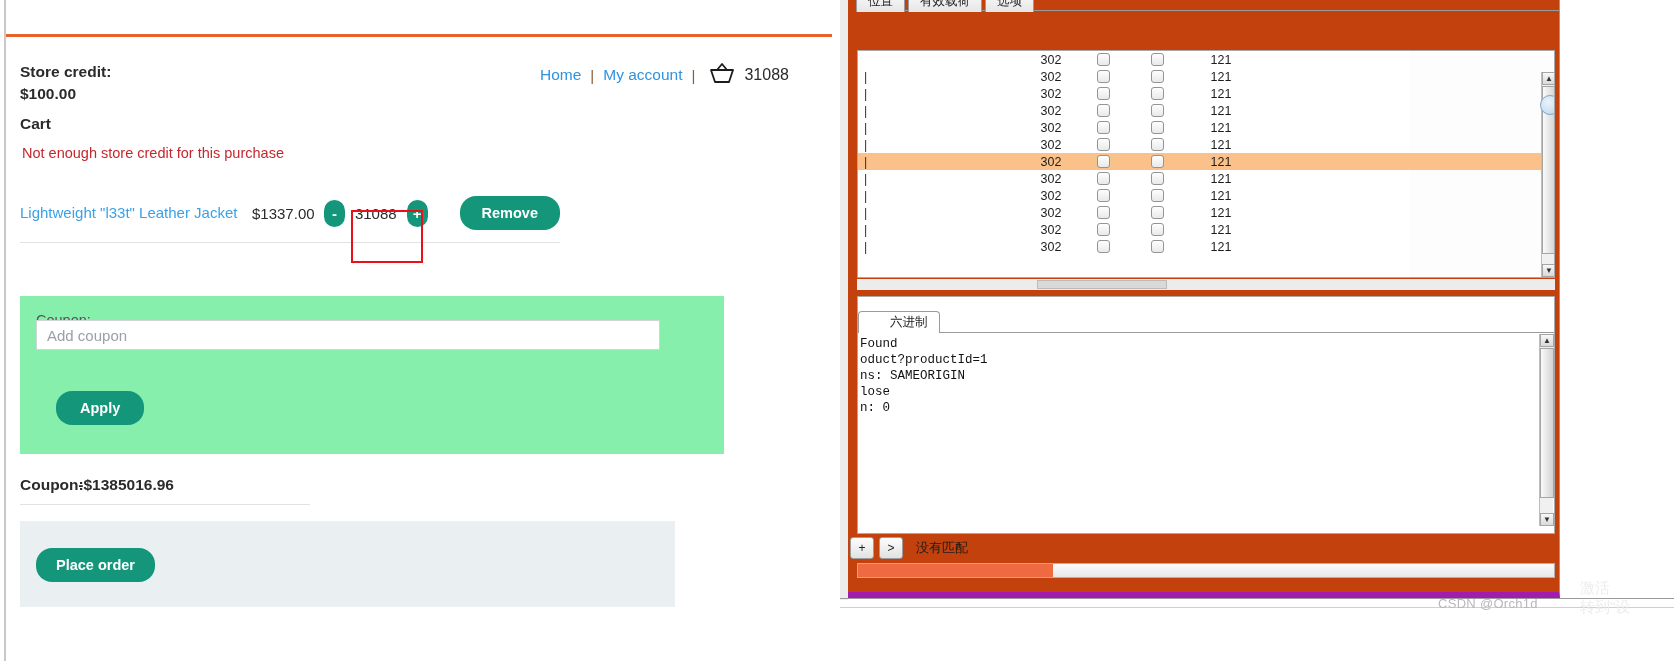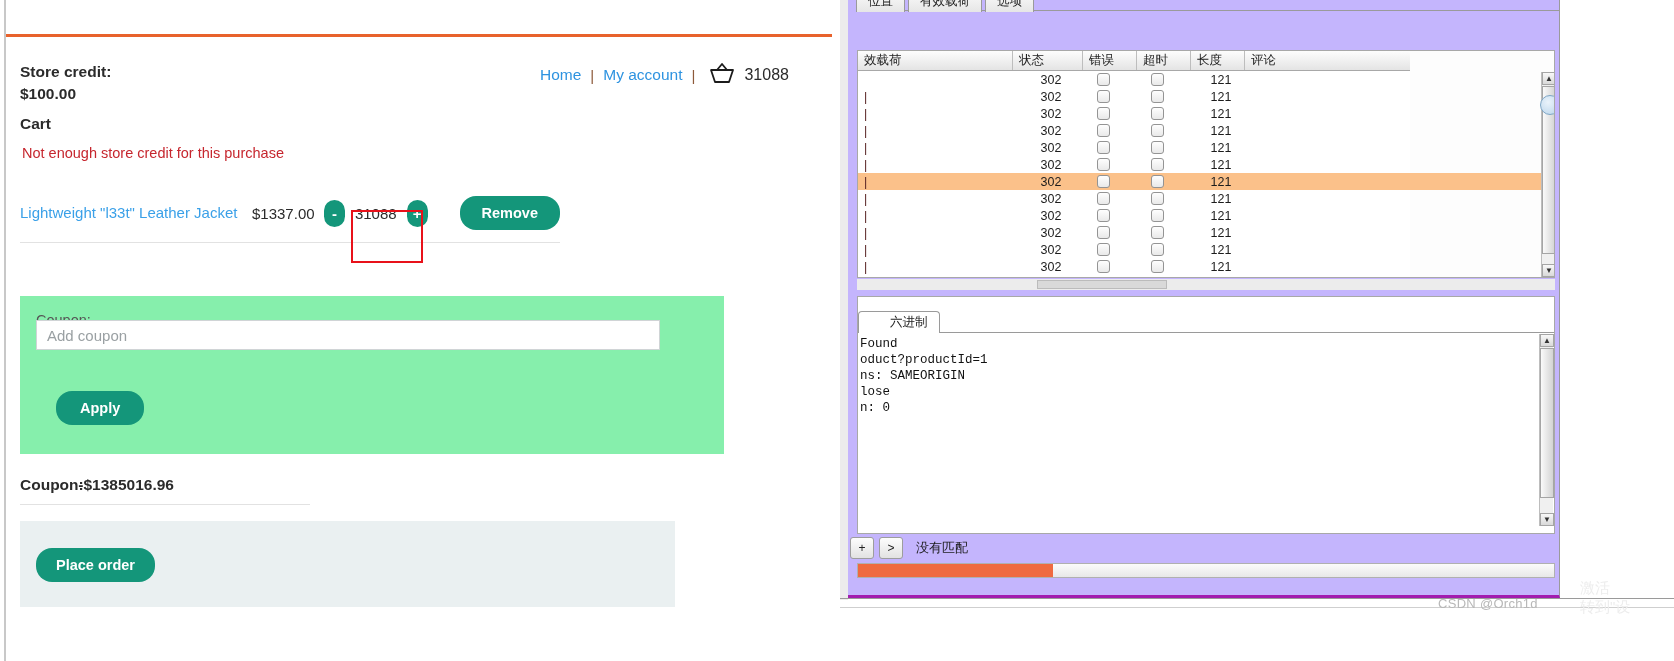--- a/index.html
+++ b/index.html
@@ -122,21 +122,21 @@
 
   
   #burp {
     position:absolute; left:840px; top:0; width:834px; height:661px;
     background:#ffffff; font-family:"Liberation Sans", sans-serif;
     overflow:hidden;
   }
   #burp-gutter { position:absolute; left:0; top:0; width:8px; height:600px; background:#ececec; }
   #burp-window {
     position:absolute; left:8px; top:0; width:712px; height:598px;
-    background:#c4b5fd; border-right:1px solid #9a9a9a; border-bottom:3px solid #a21caf;
+    background:#c2410c; border-right:1px solid #9a9a9a; border-bottom:6px solid #a21caf;
   }
 
   
   #burp-tabs {
     position:absolute; left:8px; top:-12px; height:24px; display:flex; align-items:flex-end;
   }
   .btab {
     height:22px; line-height:20px; padding: 0 11px; font-size:12.5px; color:#222;
     background: linear-gradient(#fbfbfb,#e6e6e6);
     border:1px solid #9a9a9a; border-bottom:none;
@@ -349,28 +349,20 @@
       <div id="burp-tabs-underline"></div>
       <div id="burp-tabs">
         <div class="btab">位置</div>
         <div class="btab">有效载荷</div>
         <div class="btab">选项</div>
       </div>
 
 
       <div id="res-table-box">
         <div id="res-blank"></div>
-        <div id="res-head">
-          <div class="hc c-payload">效载荷</div>
-          <div class="hc c-status">状态</div>
-          <div class="hc c-error">错误</div>
-          <div class="hc c-timeout">超时</div>
-          <div class="hc c-length">长度</div>
-          <div class="hc c-comment">评论</div>
-        </div>
         <div id="res-body">
             <div class="res-row">
               <div class="rc c-payload"></div>
               <div class="rc c-status">302</div>
               <div class="rc c-error cbwrap">
                 <span class="cb"></span>
               </div>
               <div class="rc c-timeout cbwrap">
                 <span class="cb"></span>
               </div>

